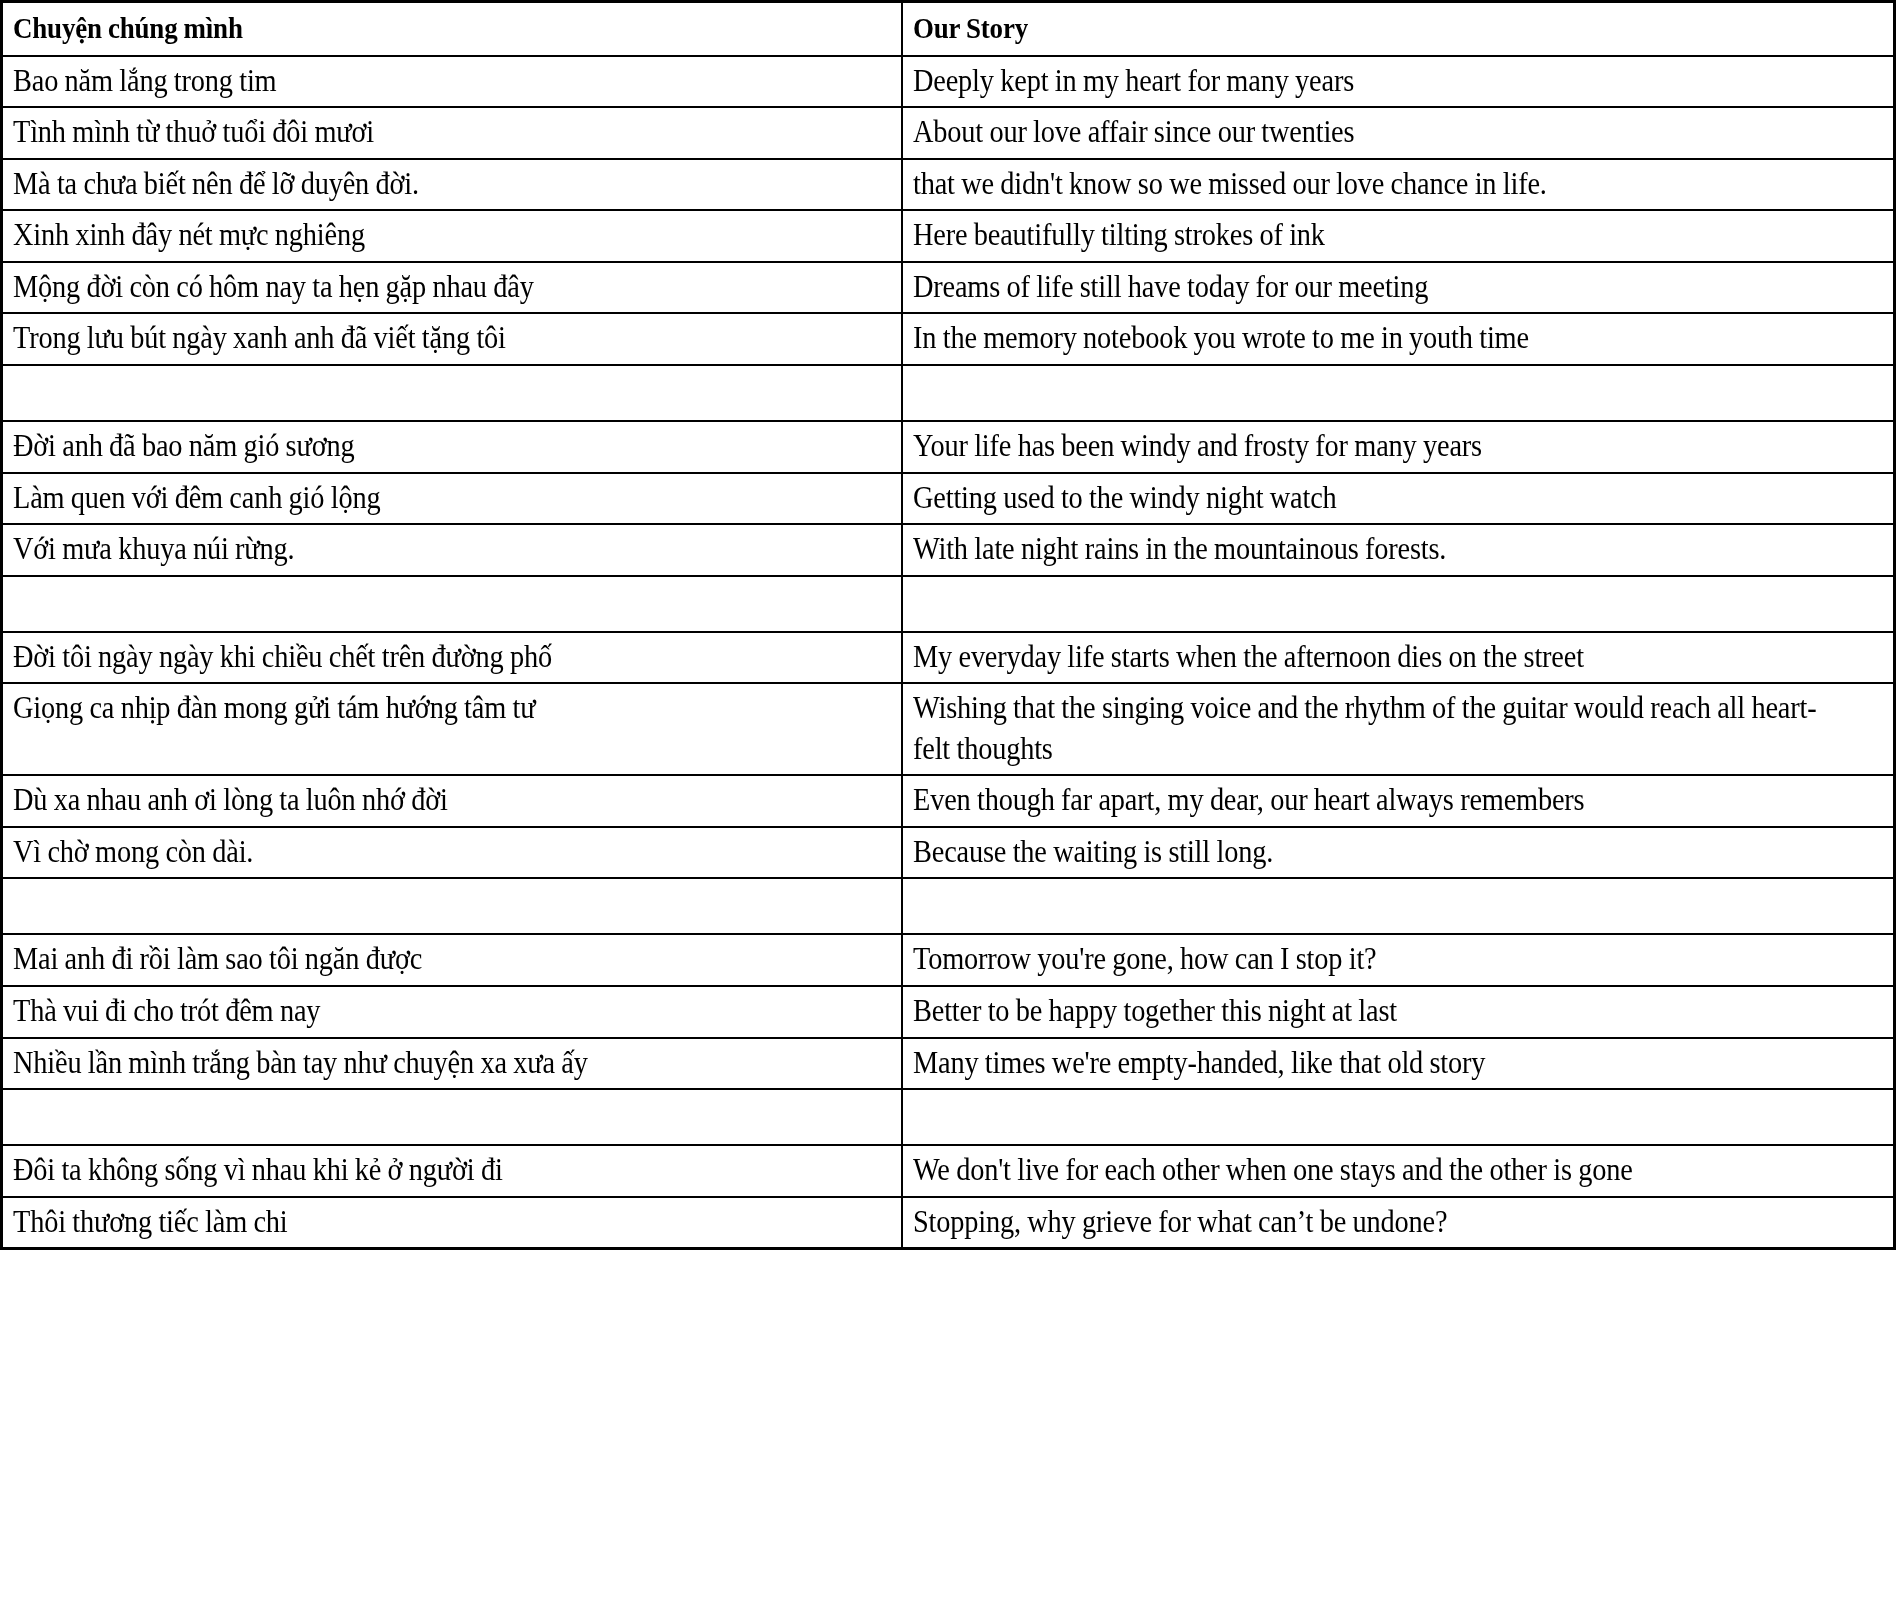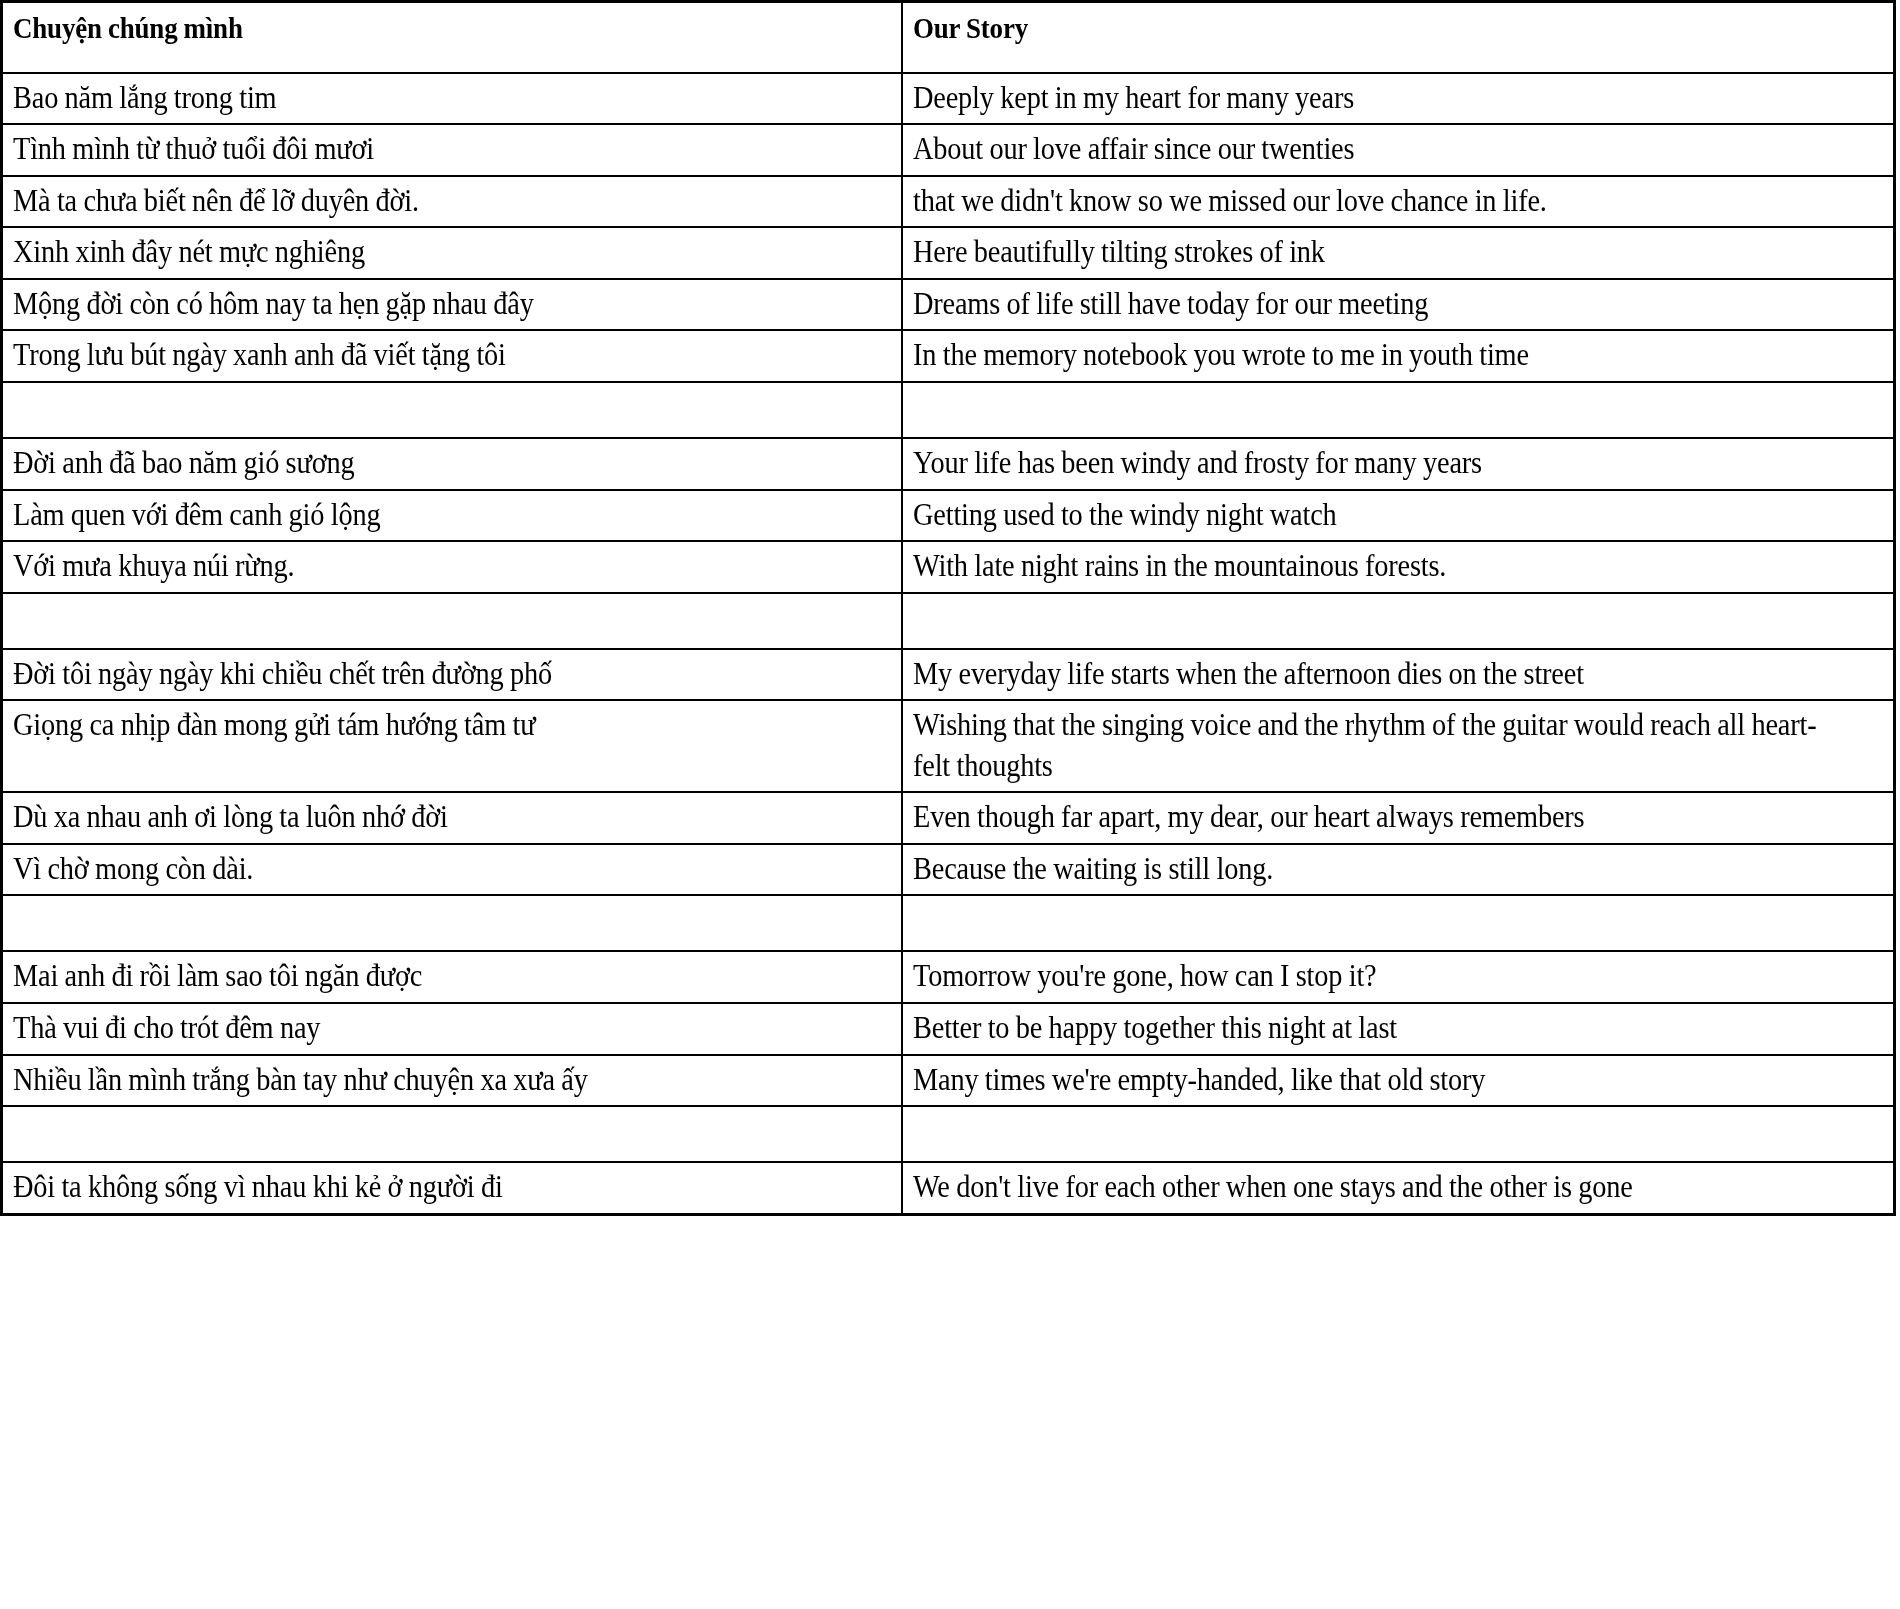--- a/index.html
+++ b/index.html
@@ -44,21 +44,21 @@
     line-height: 1.33;
     font-weight: normal;
     letter-spacing: -0.2px;
     white-space: normal;
     word-spacing: -0.5px;
   }
   table.lyrics-table th {
     font-weight: bold;
     font-size: 29px;
     padding-top: 6px;
-    padding-bottom: 24px;
+    padding-bottom: 7px;
   }
   table.lyrics-table tr.spacer-row td {
     height: 46px;
     padding-top: 4px;
     padding-bottom: 4px;
   }
   .cell-text {
     display: block;
     min-height: 1px;
   }
@@ -166,15 +166,19 @@
           <td><span class="cell-text hscale">Many times we're empty-handed, like that old story</span></td>
         </tr>
         <tr class="spacer-row">
           <td><span class="cell-text hscale"></span></td>
           <td><span class="cell-text hscale"></span></td>
         </tr>
         <tr>
           <td><span class="cell-text hscale">Đôi ta không sống vì nhau khi kẻ ở người đi</span></td>
           <td><span class="cell-text hscale">We don't live for each other when one stays and the other is gone</span></td>
         </tr>
+        <tr>
+          <td><span class="cell-text hscale">Thôi thương tiếc làm chi</span></td>
+          <td><span class="cell-text hscale">Stopping, why grieve for what can’t be undone?</span></td>
+        </tr>
       </tbody>
   </table>
 </div>
 
 </body></html>

